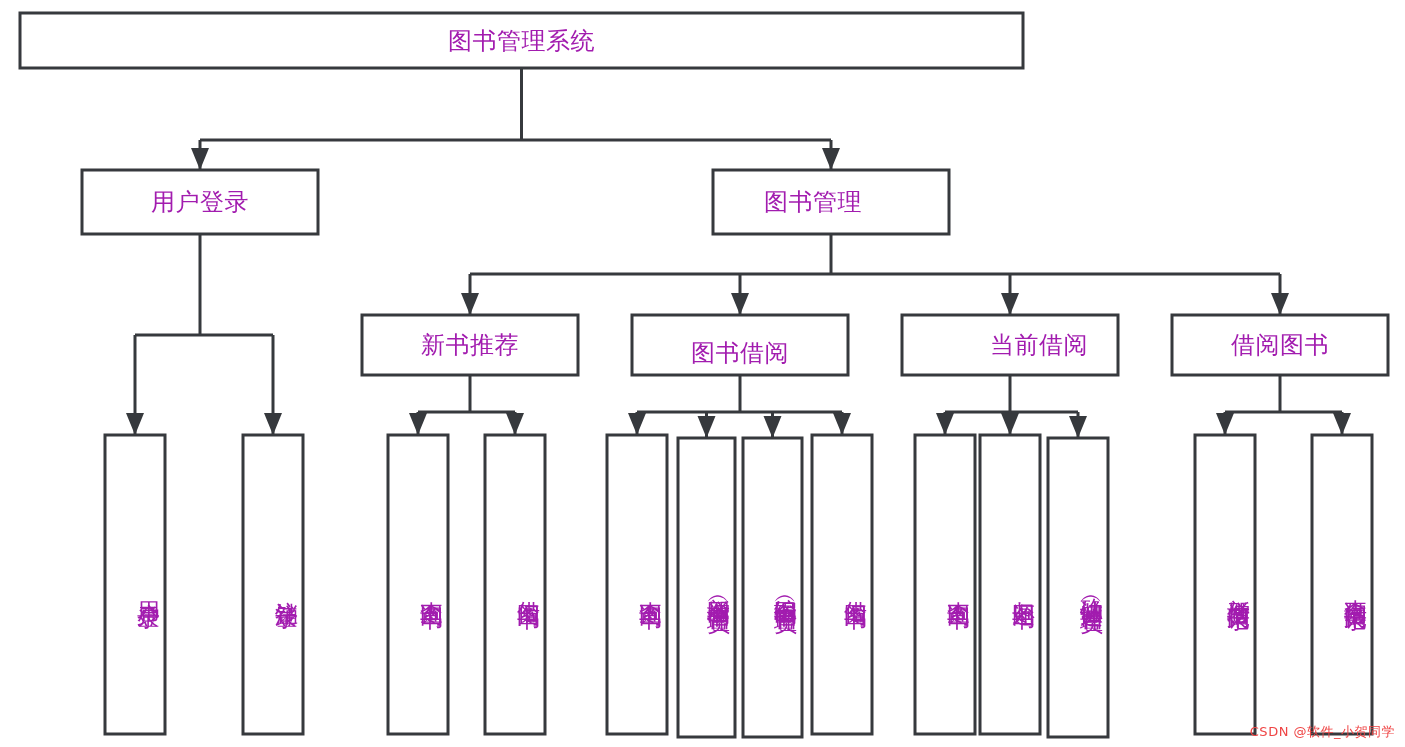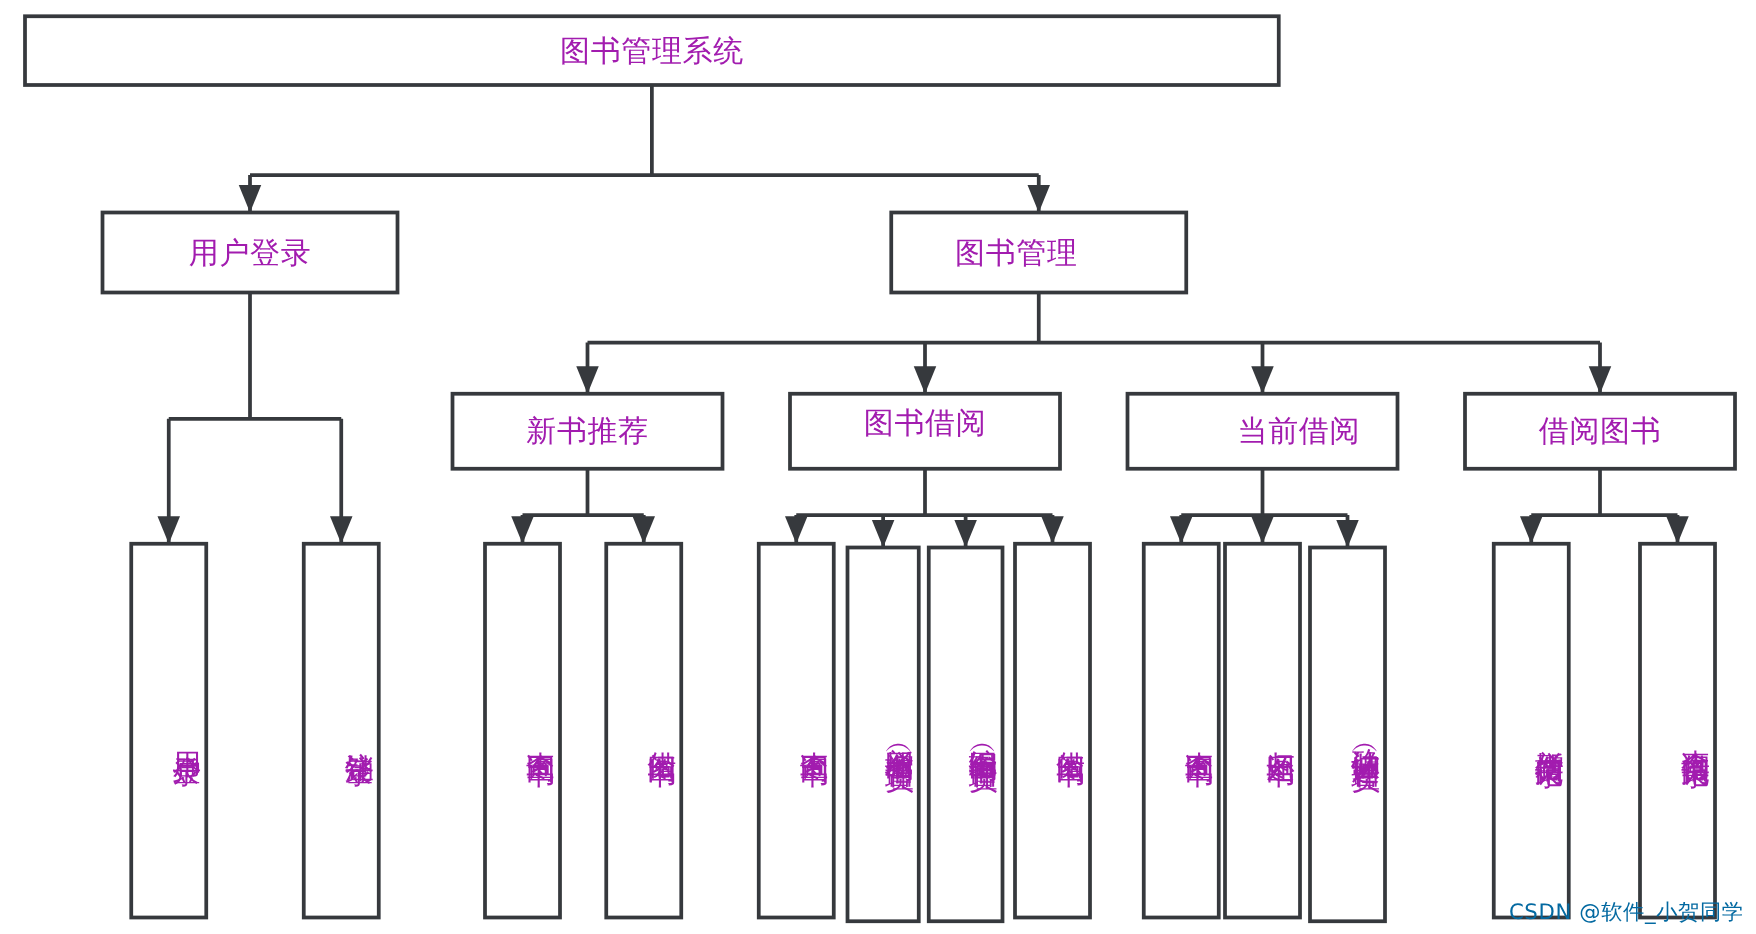--- a/index.html
+++ b/index.html
@@ -68,22 +68,22 @@
     align-items: flex-start;
     padding-top: 4px;
   }
   .node-label.vert.topset {
     padding-top: 2px;
   }
   .watermark {
     position: absolute;
     right: 10px;
     bottom: 6px;
-    font-size: 17px;
-    color: #0369a1;
+    font-size: 13px;
+    color: #ef4444;
     font-family: "DejaVu Sans", "Liberation Sans", sans-serif;
     white-space: nowrap;
     letter-spacing: 0.5px;
   }
 </style>
 </head>
 <body>
 
 <div id="diagram-root">
 
@@ -164,21 +164,21 @@
         <rect x="1195" y="435" width="60" height="299" class="node-rect"></rect>
         <rect x="1312" y="435" width="60" height="299" class="node-rect"></rect>
       </g>
   </svg>
 
   <div id="label-layer">
       <div class="node-label horiz" style="left: 20px; top: 13px; width: 1003px; height: 55px;">图书管理系统</div>
       <div class="node-label horiz" style="left: 82px; top: 170px; width: 236px; height: 64px;">用户登录</div>
       <div class="node-label horiz" style="left: 713px; top: 170px; width: 200px; height: 64px;">图书管理</div>
       <div class="node-label horiz" style="left: 362px; top: 315px; width: 216px; height: 60px;">新书推荐</div>
-      <div class="node-label horiz" style="left: 632px; top: 300px; width: 216px; height: 76px;">图书借阅</div>
+      <div class="node-label horiz" style="left: 632px; top: 315px; width: 216px; height: 76px;">图书借阅</div>
       <div class="node-label horiz" style="left: 902px; top: 315px; width: 216px; height: 60px; margin-left: 29px;">当前借阅</div>
       <div class="node-label horiz" style="left: 1172px; top: 315px; width: 216px; height: 60px;">借阅图书</div>
       <div class="node-label vert" style="left: 105px; top: 435px; width: 60px; height: 299px;">用户登录</div>
       <div class="node-label vert" style="left: 243px; top: 435px; width: 60px; height: 299px;">注销登录</div>
       <div class="node-label vert" style="left: 388px; top: 435px; width: 60px; height: 299px;">查询图书</div>
       <div class="node-label vert" style="left: 485px; top: 435px; width: 60px; height: 299px;">借阅图书</div>
       <div class="node-label vert" style="left: 607px; top: 435px; width: 60px; height: 299px;">查询图书</div>
       <div class="node-label vert topset" style="left: 678px; top: 438px; width: 57px; height: 299px;">新增图书（管理员）</div>
       <div class="node-label vert topset" style="left: 743px; top: 438px; width: 59px; height: 299px;">编辑图书（管理员）</div>
       <div class="node-label vert" style="left: 812px; top: 435px; width: 60px; height: 299px;">借阅图书</div>

